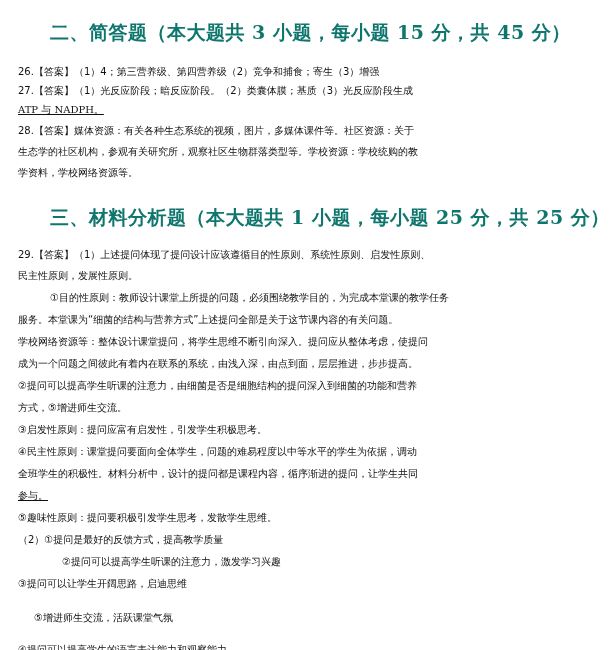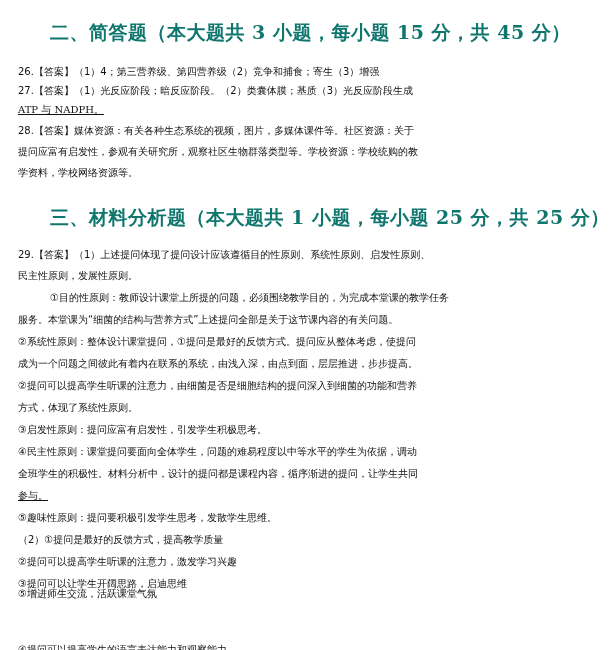--- a/index.html
+++ b/index.html
@@ -11,37 +11,37 @@
 </style>
 </head>
 <body>
 
 <div>
   <div class="heading" style="top:20px;">二、简答题（本大题共 3 小题，每小题 15 分，共 45 分）</div>
   <div class="line" style="top:62px;">26.【答案】（1）4；第三营养级、第四营养级（2）竞争和捕食；寄生（3）增强</div>
   <div class="line" style="top:81px;">27.【答案】（1）光反应阶段；暗反应阶段。（2）类囊体膜；基质（3）光反应阶段生成</div>
   <div class="line" style="top:100px; font-family:'DejaVu Serif','Liberation Serif',serif;text-decoration:underline;">ATP 与 NADPH。</div>
   <div class="line" style="top:121px;">28.【答案】媒体资源：有关各种生态系统的视频，图片，多媒体课件等。社区资源：关于</div>
-  <div class="line" style="top:142px;">提问应富有启发性，参观有关研究所，观察社区生物群落类型等。学校资源：学校统购的教</div>
+  <div class="line" style="top:142px;">生态学的社区机构，参观有关研究所，观察社区生物群落类型等。学校资源：学校统购的教</div>
   <div class="line" style="top:163px;">学资料，学校网络资源等。</div>
 </div>
 
 <div>
   <div class="heading" style="top:205px;">三、材料分析题（本大题共 1 小题，每小题 25 分，共 25 分）</div>
   <div class="line" style="top:245px;">29.【答案】（1）上述提问体现了提问设计应该遵循目的性原则、系统性原则、启发性原则、</div>
   <div class="line" style="top:266px;">民主性原则，发展性原则。</div>
   <div class="line" style="top:288px;margin-left:32px;">①目的性原则：教师设计课堂上所提的问题，必须围绕教学目的，为完成本堂课的教学任务</div>
   <div class="line" style="top:310px;">服务。本堂课为“细菌的结构与营养方式”上述提问全部是关于这节课内容的有关问题。</div>
-  <div class="line" style="top:332px;">②系统性原则：整体设计课堂提问，①提问是最好的反馈方式。提问应从整体考虑，使提问</div>
+  <div class="line" style="top:332px;">学校网络资源等：整体设计课堂提问，将学生思维不断引向深入。提问应从整体考虑，使提问</div>
   <div class="line" style="top:354px;">成为一个问题之间彼此有着内在联系的系统，由浅入深，由点到面，层层推进，步步提高。</div>
   <div class="line" style="top:376px;">②提问可以提高学生听课的注意力，由细菌是否是细胞结构的提问深入到细菌的功能和营养</div>
-  <div class="line" style="top:398px;">方式，体现了系统性原则。</div>
+  <div class="line" style="top:398px;">方式，⑤增进师生交流。</div>
   <div class="line" style="top:420px;">③启发性原则：提问应富有启发性，引发学生积极思考。</div>
   <div class="line" style="top:442px;">④民主性原则：课堂提问要面向全体学生，问题的难易程度以中等水平的学生为依据，调动</div>
   <div class="line" style="top:464px;">全班学生的积极性。材料分析中，设计的提问都是课程内容，循序渐进的提问，让学生共同</div>
   <div class="line" style="top:486px;text-decoration:underline;">参与。</div>
   <div class="line" style="top:508px;">⑤趣味性原则：提问要积极引发学生思考，发散学生思维。</div>
   <div class="line" style="top:530px;">（2）①提问是最好的反馈方式，提高教学质量</div>
-  <div class="line" style="top:552px;">②提问可以提高学生听课的注意力，激发学习兴趣</div>
+  <div class="line" style="top:552px;margin-left:44px;">②提问可以提高学生听课的注意力，激发学习兴趣</div>
   <div class="line" style="top:574px;">③提问可以让学生开阔思路，启迪思维</div>
   <div class="line" style="top:596px;margin-top:44px;">④提问可以提高学生的语言表达能力和观察能力</div>
-  <div class="line" style="top:584px;">⑤增进师生交流，活跃课堂气氛</div>
+  <div class="line" style="top:608px;margin-left:16px;">⑤增进师生交流，活跃课堂气氛</div>
 </div>
 
 </body></html>

